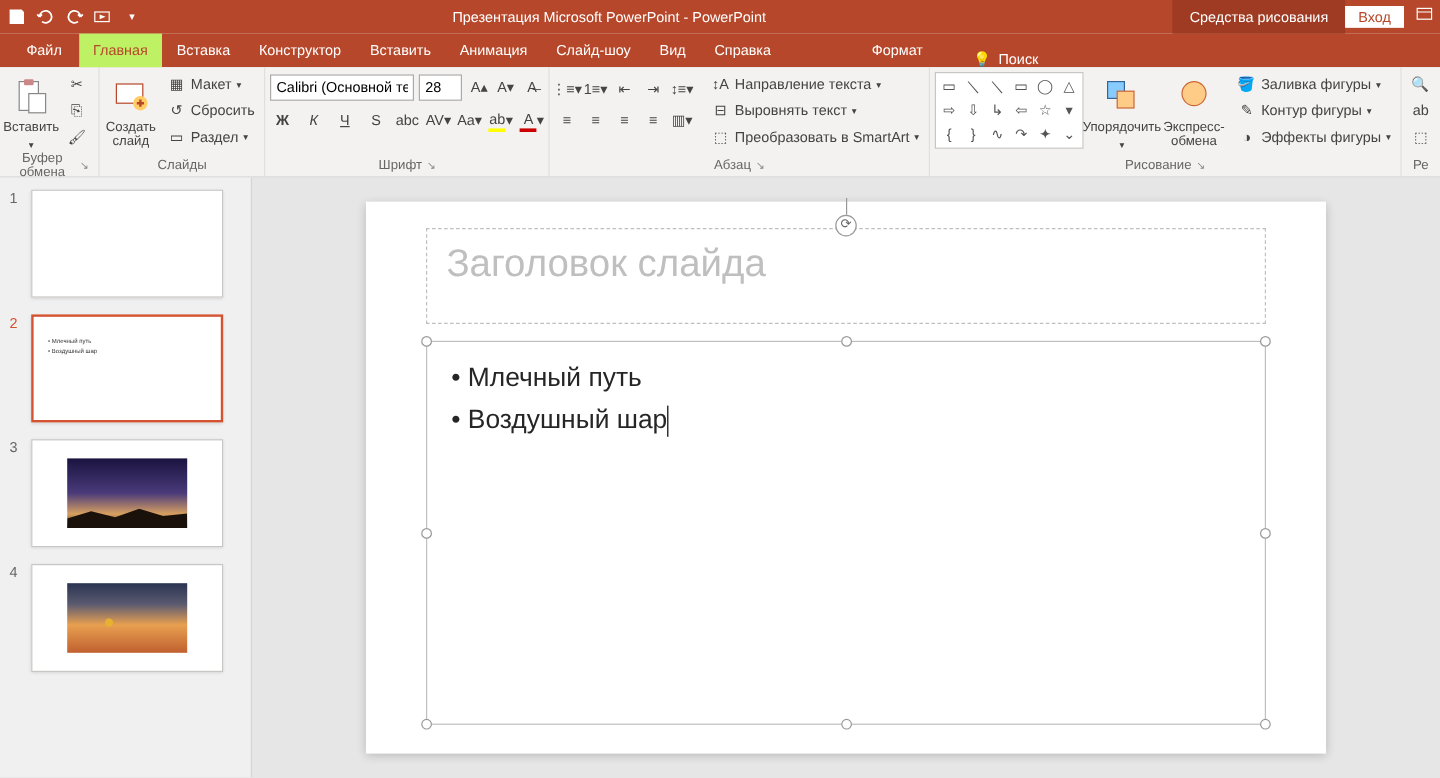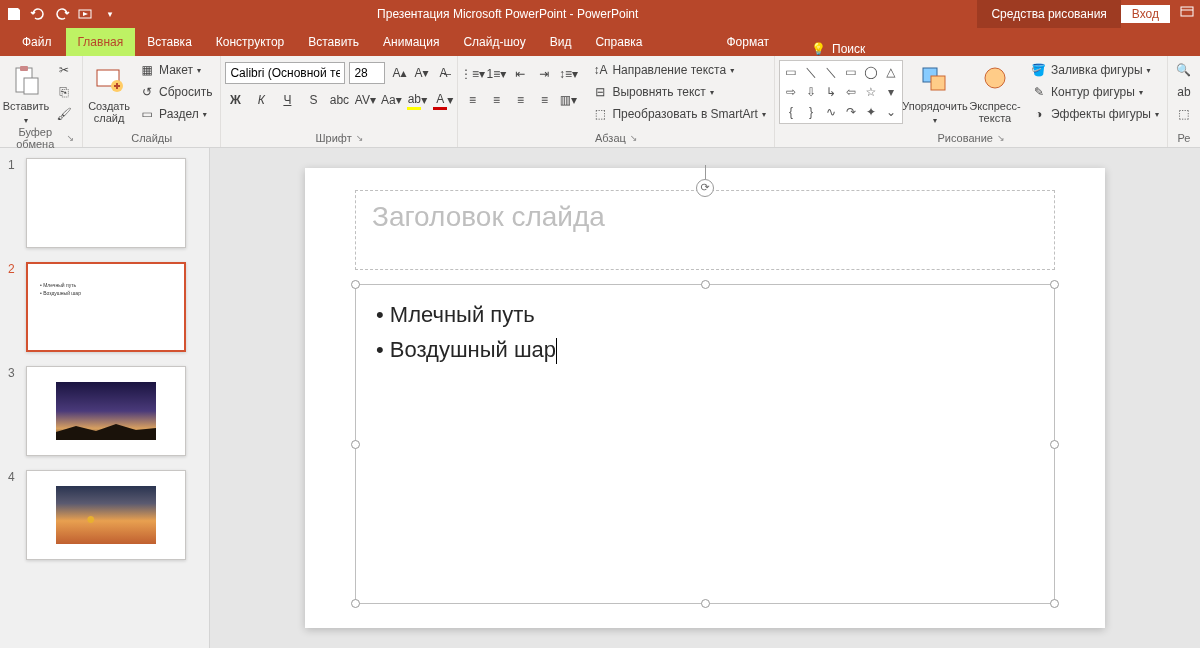--- a/index.html
+++ b/index.html
@@ -43,21 +43,21 @@
 .thumb.active { border:2px solid #d35230; }
 .thumb .mini-bullets { font-size:5px; color:#333; padding:18px 12px; line-height:1.5; }
 .thumb .mini-img { position:absolute; left:50%; top:50%; transform:translate(-50%,-50%); width:100px; height:58px; }
 .mini-sky { background:linear-gradient(to bottom,#1a1440 0%,#4a3a7a 50%,#d8a060 80%,#3a2a1a 100%); }
 .mini-sky::after { content:""; position:absolute; bottom:0; left:0; right:0; height:20px; background:#1a120a; clip-path:polygon(0 60%,20% 30%,40% 55%,60% 20%,80% 50%,100% 40%,100% 100%,0 100%); }
 .mini-balloon { background:linear-gradient(to bottom,#2a3450 0%,#5a5a70 30%,#e8a050 60%,#c06030 100%); }
 .mini-balloon::after { content:"●"; position:absolute; left:30%; top:42%; font-size:16px; color:#e8b030; }
 .canvas-area { flex:1; display:flex; align-items:flex-start; justify-content:center; padding:20px 40px; overflow:auto; }
 .slide { width:800px; height:460px; background:#fff; box-shadow:0 2px 8px rgba(0,0,0,.2); position:relative; }
 .placeholder { position:absolute; border:1px dashed #bfbfbf; }
-.title-ph { left:50px; top:22px; width:700px; height:80px; padding:10px 16px; font-size:28px; color:#bfbfbf; }
+.title-ph { left:50px; top:22px; width:700px; height:80px; padding:10px 16px; font-size:32px; color:#bfbfbf; }
 .content-ph { left:50px; top:116px; width:700px; height:320px; border:1.5px solid #bfbfbf; padding:12px 20px; }
 .content-ph .bullet { font-size:22px; color:#262626; line-height:1.6; }
 .content-ph .bullet::before { content:"• "; }
 .cursor { display:inline-block; width:1px; height:26px; background:#000; vertical-align:middle; }
 .rot-handle { position:absolute; left:50%; top:-26px; transform:translateX(-50%); }
 .rot-handle::before { content:""; display:block; width:1px; height:14px; background:#999; margin:0 auto; }
 .rot-handle::after { content:"⟳"; display:block; width:16px; height:16px; border:1px solid #999; border-radius:50%; background:#fff; font-size:11px; text-align:center; line-height:14px; color:#666; }
 .handle { position:absolute; width:9px; height:9px; background:#fff; border:1px solid #999; border-radius:50%; }
 svg.ico { width:100%; height:100%; }
 </style>
@@ -289,21 +289,21 @@
         <span>Упорядочить</span>
           <span style="font-size:8px">▾</span>
       </div>
       <div class="vbtn" style="width:56px">
         <div class="ico">
             <svg viewBox="0 0 32 32">
               <circle cx="16" cy="14" r="10" fill="#fc8" stroke="#c63"></circle>
             </svg>
           </div>
         <span style="white-space:pre-line;line-height:1.1">Экспресс-
-текста</span>
+обмена</span>
       </div>
       <div class="stack">
         <div class="srow">
             <span class="ico">🪣</span>
             <span>Заливка фигуры</span>
             <span style="font-size:8px">▾</span>
           </div>
         <div class="srow">
             <span class="ico">✎</span>
             <span>Контур фигуры</span>

